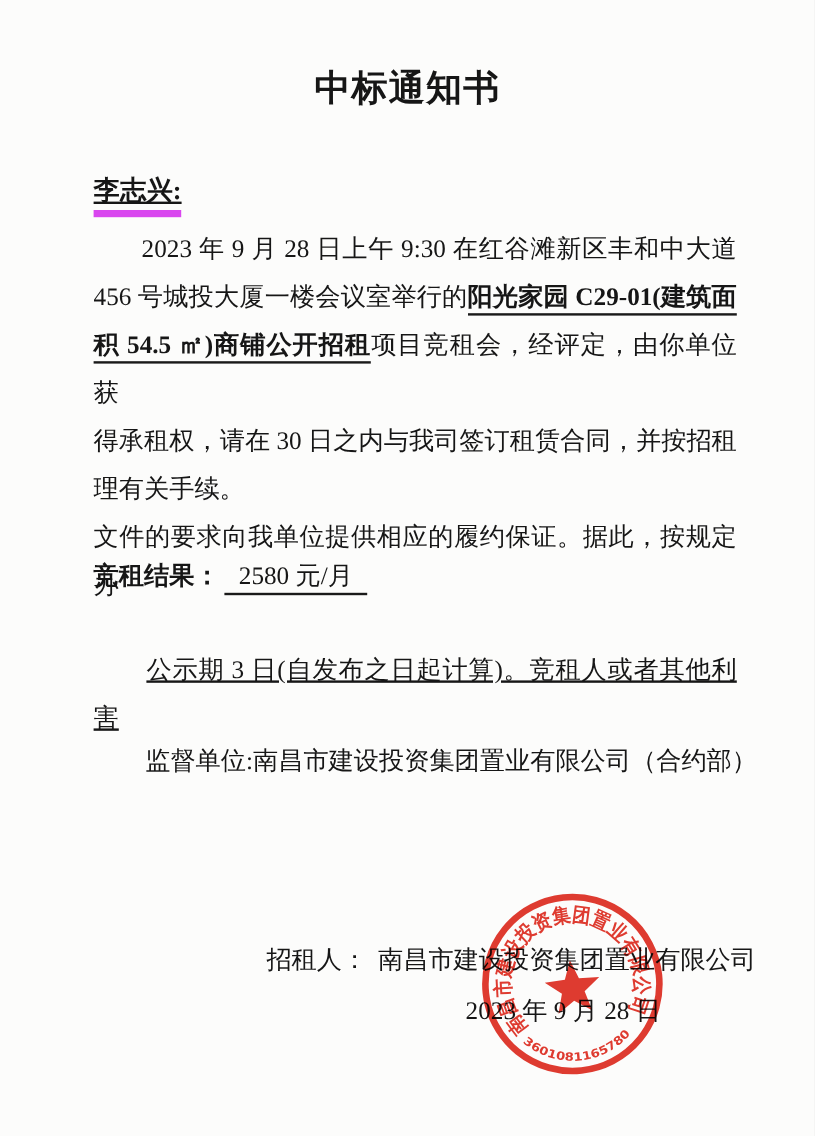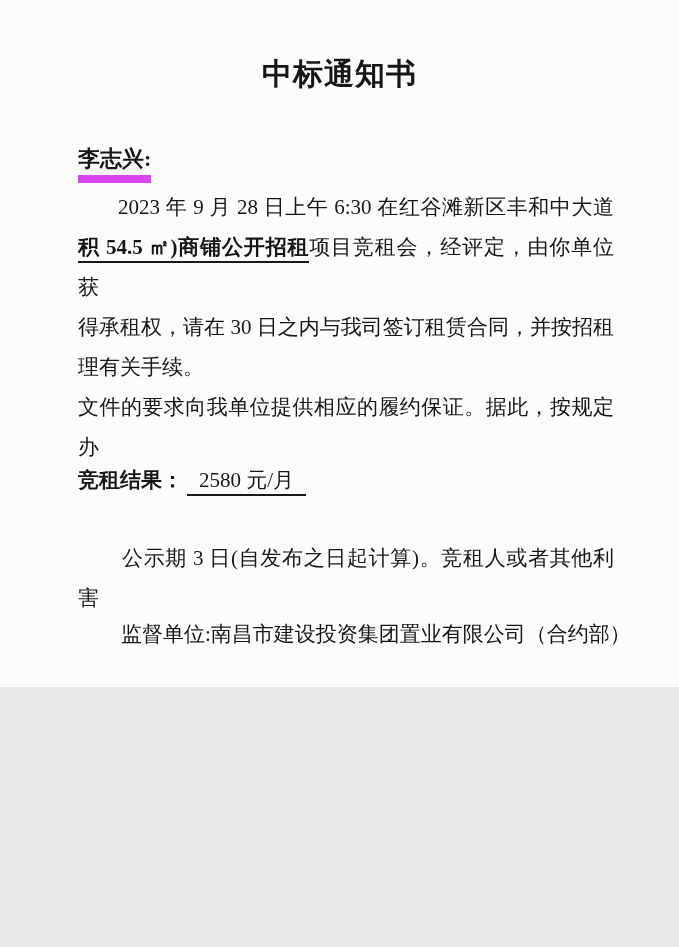--- a/index.html
+++ b/index.html
@@ -1,51 +1,51 @@
 <!DOCTYPE html>
 <html><head>
 <meta charset="utf-8">
 <style>
   html,body{margin:0;padding:0;background:#e9e9e9;}
   .page{
     position:relative;
-    width:679px;height:687px;
+    width:679px;height:947px;
     margin:0 auto;
     background:#fcfcfb;
     font-family:"Liberation Serif","DejaVu Serif",serif;
     color:#161616;
     overflow:hidden;
   }
   .doc-title{
     position:absolute;top:56px;left:0;width:679px;
     text-align:center;font-size:30px;font-weight:bold;
     letter-spacing:1px;line-height:1.2;
   }
   .addressee{
     position:absolute;top:144px;left:78px;
     font-size:22px;font-weight:bold;
-    border-bottom:8px solid #d946ef;padding-bottom:1px;
+    border-bottom:6px solid #d946ef;padding-bottom:1px;text-decoration:underline;
   }
   .para{
     position:absolute;left:78px;width:536px;
     font-size:21px;line-height:40px;
     text-align:justify;text-align-last:justify;
     text-justify:inter-character;
   }
   .para .ln{display:block;text-align:justify;text-align-last:justify;}
   .para .ln.last{text-align-last:left;}
   .indent1{text-indent:40px;}
   .indent2{text-indent:44px;}
   .em-underline{
     font-weight:bold;
     border-bottom:2px solid #1a1a1a;
     padding-bottom:2px;
   }
   .p1{top:187px;}
-  .p2{top:538px;}
+  .p2{top:538px;text-decoration:underline;}
   .result-line{
     position:absolute;top:460px;left:78px;
     font-size:21px;line-height:40px;
   }
   .result-label{font-weight:bold;}
   .result-value{
     font-weight:normal;
     border-bottom:2px solid #1a1a1a;
     padding:0 12px 2px 12px;
     margin-left:4px;
@@ -76,21 +76,22 @@
 </head>
 <body>
 
 <div class="page">
 
   <div class="doc-title">中标通知书</div>
 
   <div class="addressee">李志兴:</div>
 
   <div class="para p1">
-    <span class="ln indent1"><span>2023 年 9 月 28 日上午 6:30 在红谷滩新区丰和中大道</span></span>
+    <span class="ln indent1"><span>2023 年 9 月 28 日上午 9:30 在红谷滩新区丰和中大道</span></span>
+    <span class="ln"><span>456 号城投大厦一楼会议室举行的</span><span class="em-underline">阳光家园 C29-01(建筑面</span></span>
     <span class="ln"><span class="em-underline">积 54.5 ㎡)商铺公开招租</span><span>项目竞租会，经评定，由你单位获</span></span>
     <span class="ln"><span>得承租权，请在 30 日之内与我司签订租赁合同，并按招租</span></span>
     <span class="ln last"><span>理有关手续。</span></span>
     <span class="ln"><span>文件的要求向我单位提供相应的履约保证。据此，按规定办</span></span>
   </div>
 
   <div class="result-line">
     <span class="result-label">竞租结果：</span><span class="result-value">2580 元/月</span>
   </div>
 

